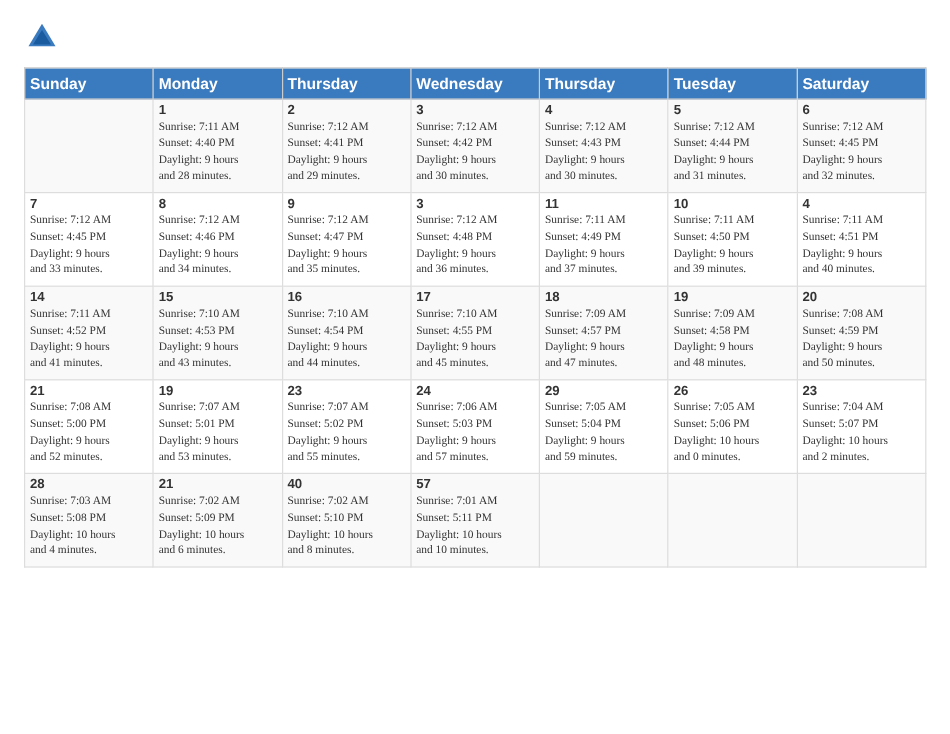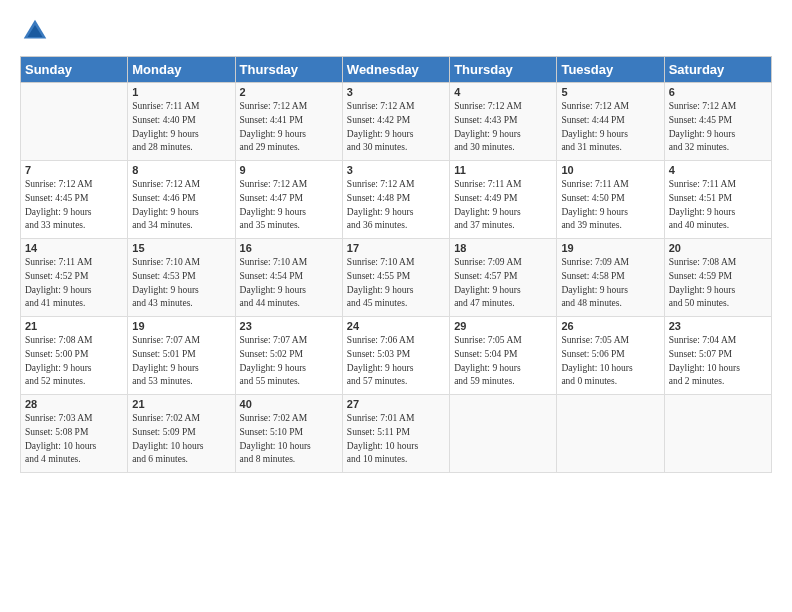--- a/index.html
+++ b/index.html
@@ -246,21 +246,21 @@
           </td>
           <td>
             <div class="day-number">21</div>
             <div class="day-info">Sunrise: 7:02 AM<br>Sunset: 5:09 PM<br>Daylight: 10 hours<br>and 6 minutes.</div>
           </td>
           <td>
             <div class="day-number">40</div>
             <div class="day-info">Sunrise: 7:02 AM<br>Sunset: 5:10 PM<br>Daylight: 10 hours<br>and 8 minutes.</div>
           </td>
           <td>
-            <div class="day-number">27</div>
+            <div class="day-number">57</div>
             <div class="day-info">Sunrise: 7:01 AM<br>Sunset: 5:11 PM<br>Daylight: 10 hours<br>and 10 minutes.</div>
           </td>
           <td></td>
           <td></td>
           <td></td>
         </tr>
       </tbody>
   </table>
 </div>
 

